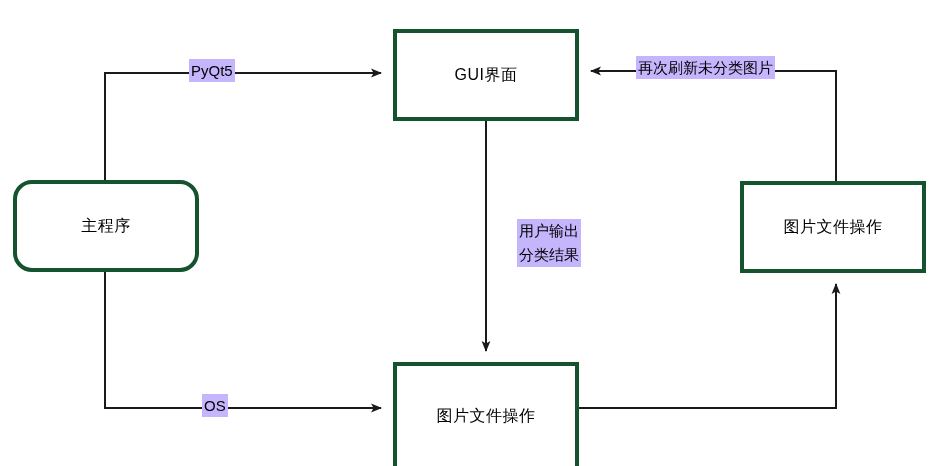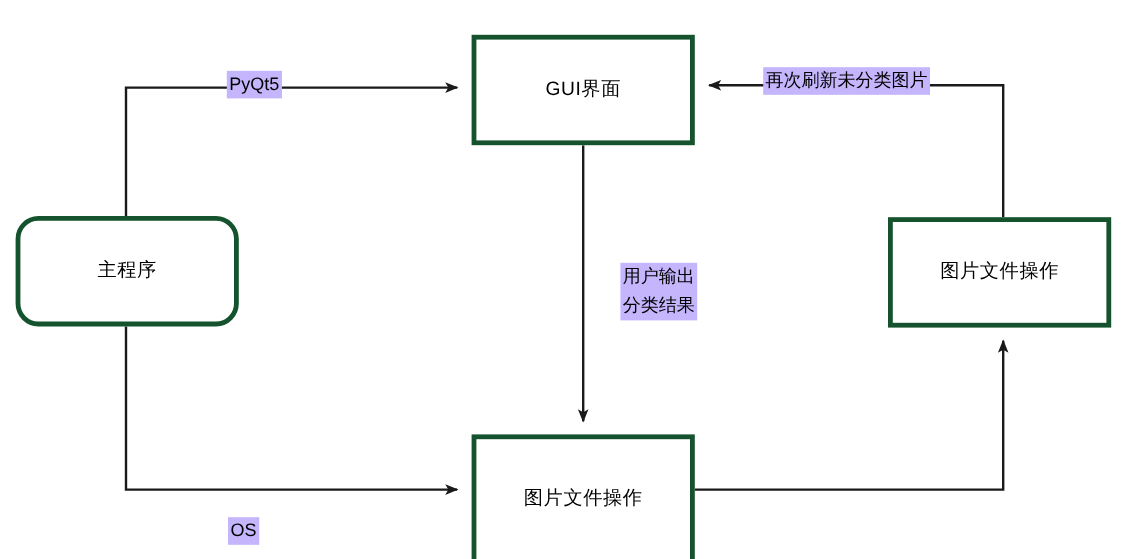--- a/index.html
+++ b/index.html
@@ -100,20 +100,20 @@
   <div class="node-box" style="left:393px; top:362px; width:186px; height:108px;">
     <span class="node-label">图片文件操作</span>
   </div>
 
   <div class="node-box" style="left:740px; top:181px; width:186px; height:92px;">
     <span class="node-label">图片文件操作</span>
   </div>
 
   <div class="edge-label" style="left:189px; top:59px;">PyQt5</div>
 
-  <div class="edge-label" style="left:190px; top:394px;margin-top:37px;">OS</div>
+  <div class="edge-label" style="left:202px; top:394px;">OS</div>
 
   <div class="edge-label multiline" style="left:517px; top:219px;">用户输出
 分类结果</div>
 
   <div class="edge-label" style="left:636px; top:56px;">再次刷新未分类图片</div>
 
 </div>
 
 </body></html>

